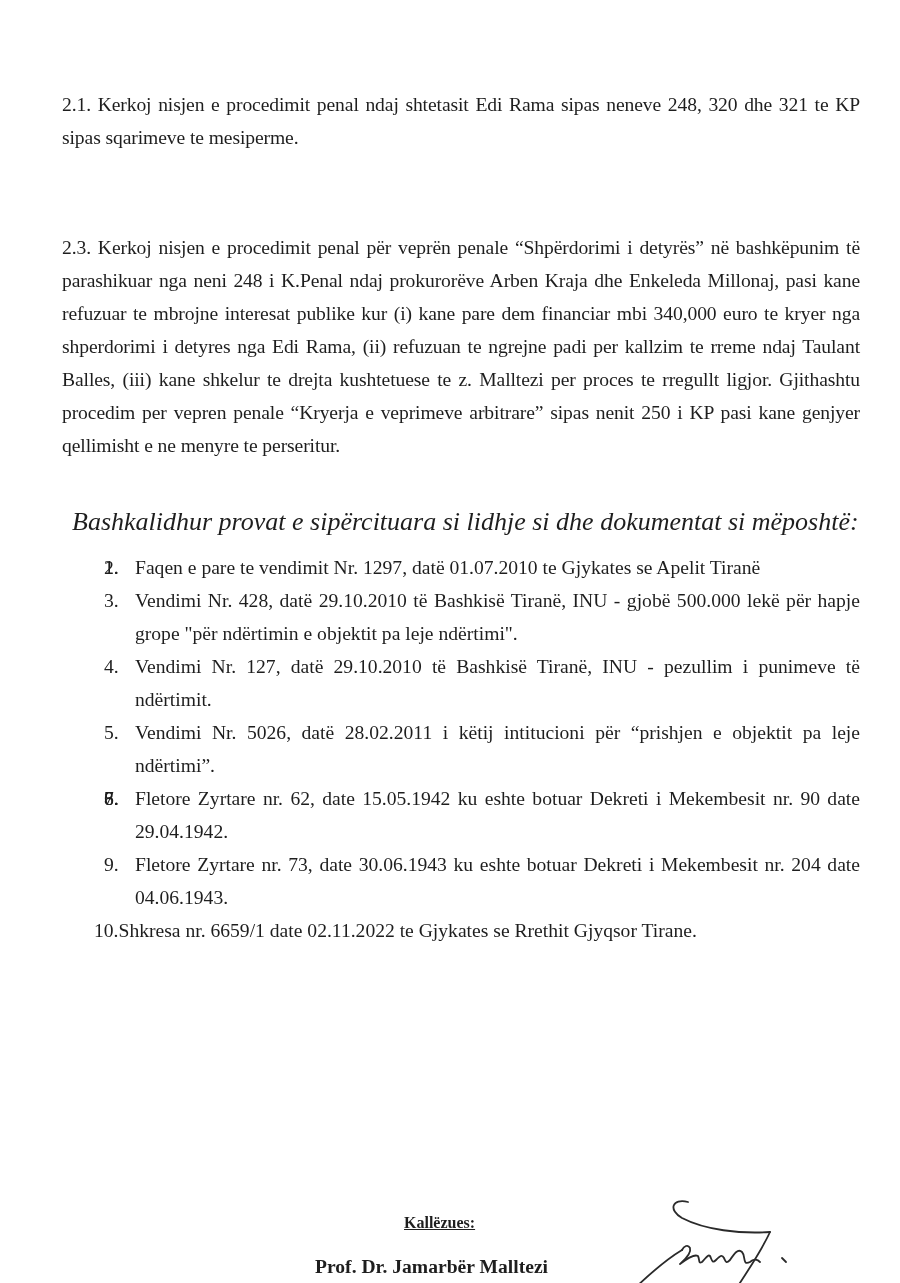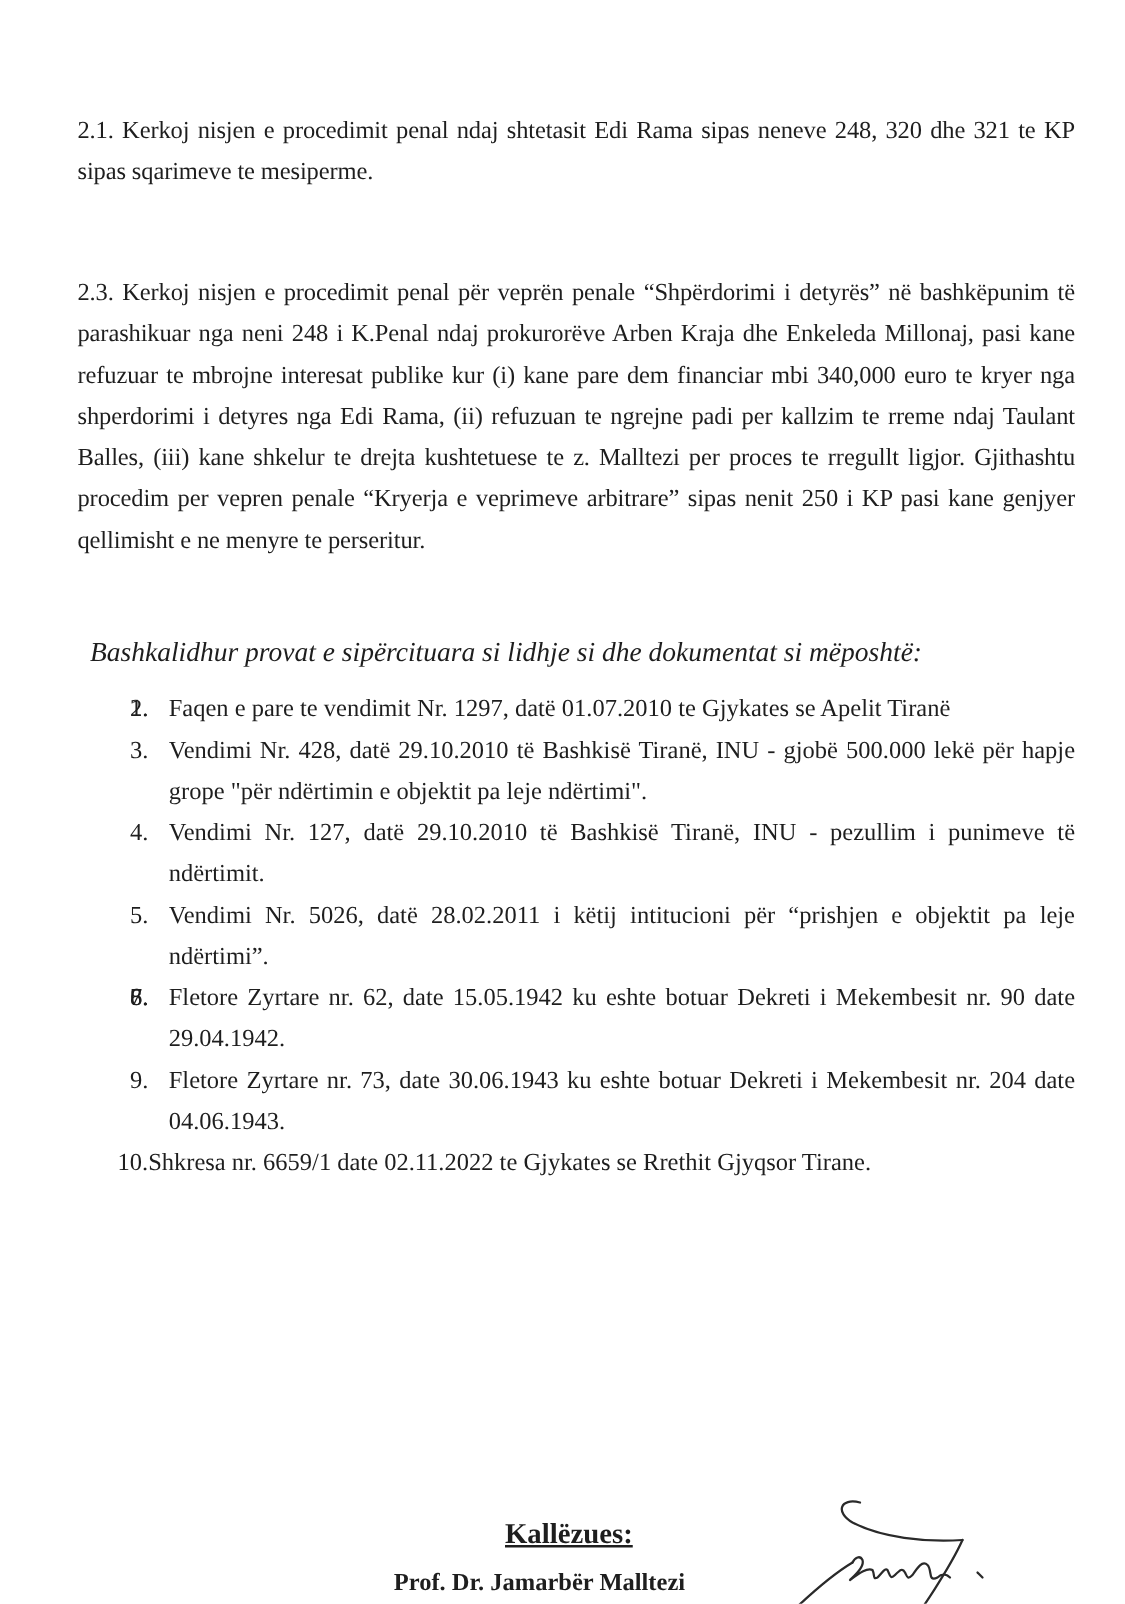--- a/index.html
+++ b/index.html
@@ -10,37 +10,37 @@
   }
   .page { position: absolute; left: 0; top: 0; width: 900px; height: 952px; margin-top: 44px; }
   .para {
     position: absolute; left: 62px; width: 798px;
     font-size: 19.6px; line-height: 33px;
     text-align: justify; text-align-last: left;
     letter-spacing: -0.1px;
   }
   .para-2-1 { top: 44px; }
   .para-2-2 { top: 115px; }
-  .para-2-3 { top: 174px; }
+  .para-2-3 { top: 187px; }
   .attach-intro {
     position: absolute; left: 72px; top: 461px;
-    font-size: 22px; font-style: italic; line-height: 33px;
+    font-size: 26px; font-style: italic; line-height: 33px;
   }
   .list {
     position: absolute; left: 104px; top: 507px; width: 756px;
     margin: 0; padding: 0; list-style: none;
     font-size: 19.6px; line-height: 33px;
   }
   .list li { position: relative; padding-left: 31px; text-align: justify; text-align-last: left; }
   .list li .num { position: absolute; left: 0; top: 0; }
   .list li.item-10 { padding-left: 0; margin-left: 0; text-align: right; }
   .list li.item-10 .num { position: static; }
   .signer-label {
     position: absolute; left: 404px; top: 1170px;
-    font-weight: bold; font-size: 23px; text-decoration: underline;
+    font-weight: bold; font-size: 16px; text-decoration: underline;
   }
   .signer-name {
     position: absolute; left: 315px; top: 1212px;
     font-weight: bold; font-size: 19.6px;
   }
   .signature { position: absolute; left: 610px; top: 1130px; width: 290px; height: 153px; }
 </style>
 </head>
 <body>
 

